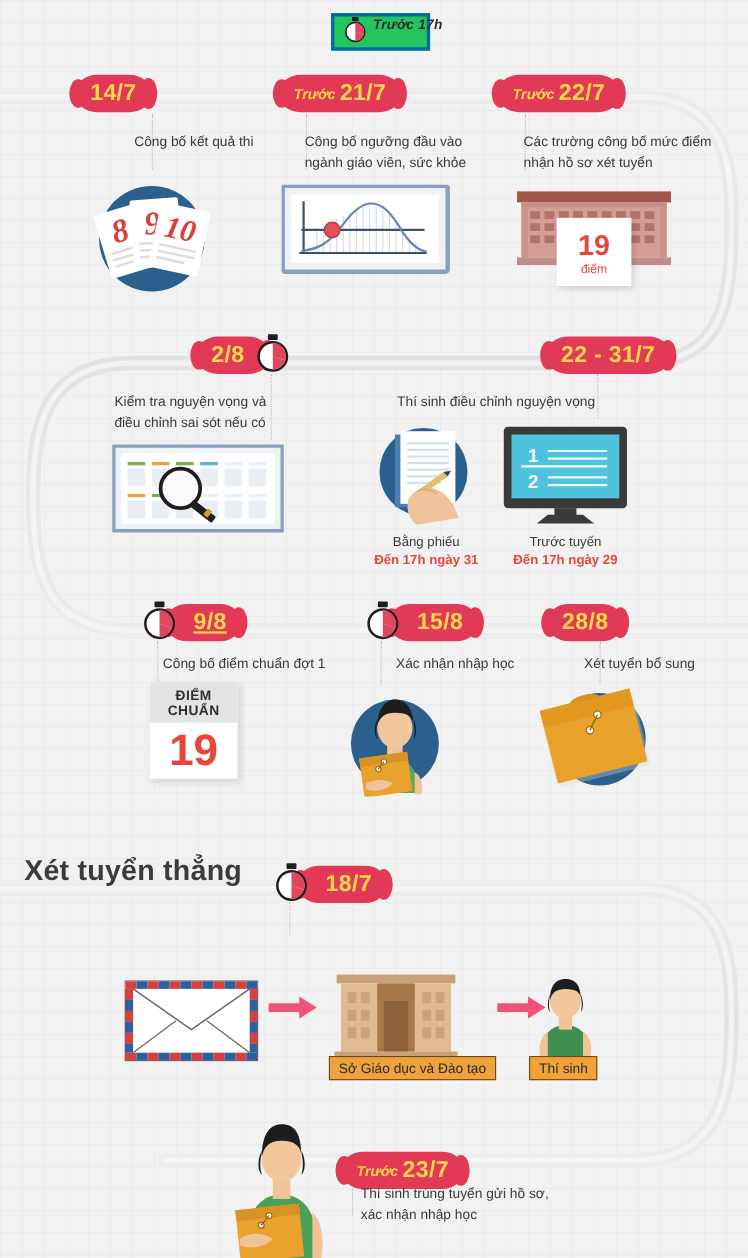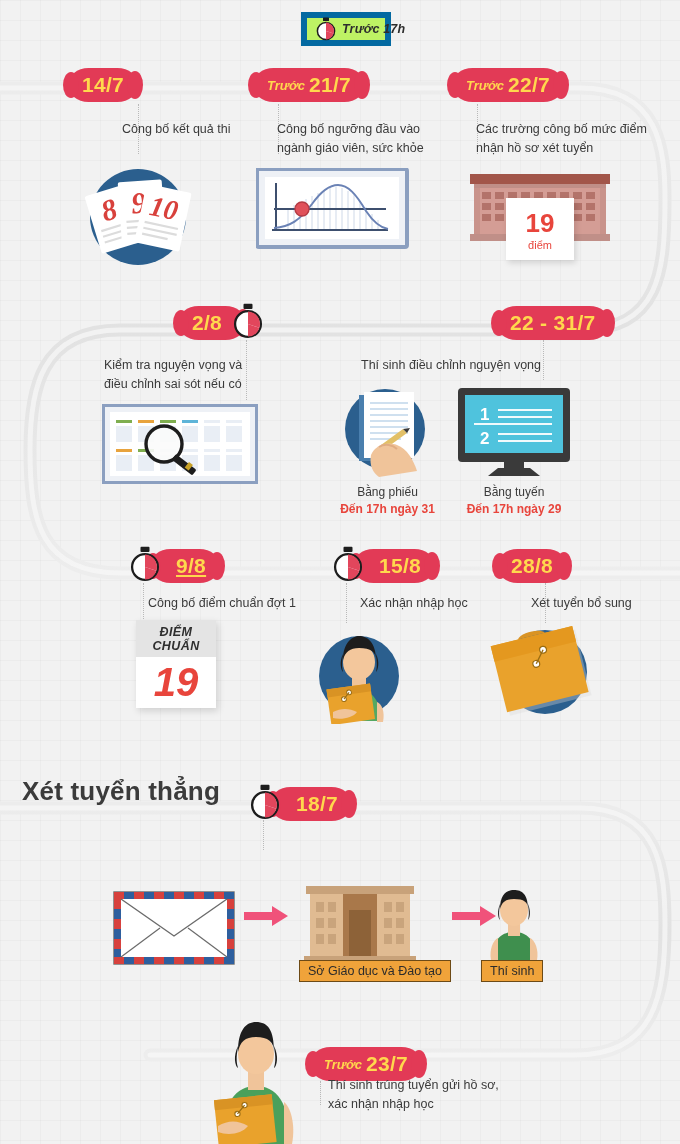--- a/index.html
+++ b/index.html
@@ -28,23 +28,23 @@
   .stage { position: absolute; inset: 0; z-index: 1; }
 
   
   .road-svg { position: absolute; left: 0; top: 0; pointer-events: none; }
 
   
   .legend-box {
     position: absolute;
     left: 301px; top: 12px;
     width: 90px; height: 34px;
-    border: 6px solid #0369a1;
-    background: #bef264;
-    display: flex; align-items: center; gap: 6px;
+    border: 3px solid #0369a1;
+    background: #22c55e;
+    display: flex; gap: 6px;
     padding: 0 9px;
   }
   .legend-label {
     font-size: 12.5px;
     font-style: italic;
     font-weight: bold;
     color: #2d2d2d;
     letter-spacing: .2px;
     white-space: nowrap;
   }
@@ -140,21 +140,20 @@
   }
   .scorecard .big { color: #e8453c; font-weight: bold; }
   .scorecard .sub { color: #e8453c; }
 
   
   .calcard {
     position: absolute;
     background: #fff;
     box-shadow: 2px 3px 7px rgba(0,0,0,0.14);
     overflow: hidden;
-    font-style: italic;
   }
   .calcard .hd {
     background: #e4e4e4;
     color: #2f2f2f;
     font-size: 12.5px;
     font-weight: bold;
     text-align: center;
     letter-spacing: .4px;
     padding: 5px 0 4px;
   }
@@ -471,21 +470,21 @@
         <line x1="46" y1="24" x2="100" y2="24"></line>
           <line x1="46" y1="31" x2="100" y2="31"></line>
         <line x1="46" y1="48" x2="100" y2="48"></line>
           <line x1="46" y1="55" x2="100" y2="55"></line>
       </g>
       <rect x="52" y="76" width="20" height="8" fill="#3a3a3a"></rect>
       <path d="M36 90 L88 90 L78 82 L46 82 Z" fill="#3a3a3a"></path>
     </svg>
   </div>
   <div class="subcap" style="left:452px; top:484px; width:124px;">
-    <span>Bằng tuyến</span>
+    <span>Trước tuyến</span>
     <span class="red">Đến 17h ngày 29</span>
   </div>
 
   <span class="pill-watch" style="left:130px; top:546px;">
     <svg width="30" height="36" viewBox="0 0 20 24">
       <rect x="7" y="0.5" width="6" height="3.5" rx="0.6" fill="#1d1d1d"></rect>
       <circle cx="10" cy="14" r="8.6" fill="#ffffff" stroke="#1d1d1d" stroke-width="1.5"></circle>
       <path d="M10 14 L10 5.6 A8.4 8.4 0 0 1 17.6 16.5 Z" fill="#e2465c"></path>
       <path d="M10 14 L17.6 16.5 A8.4 8.4 0 0 1 10 22.4 Z" fill="#e2465c"></path>
     </svg>

